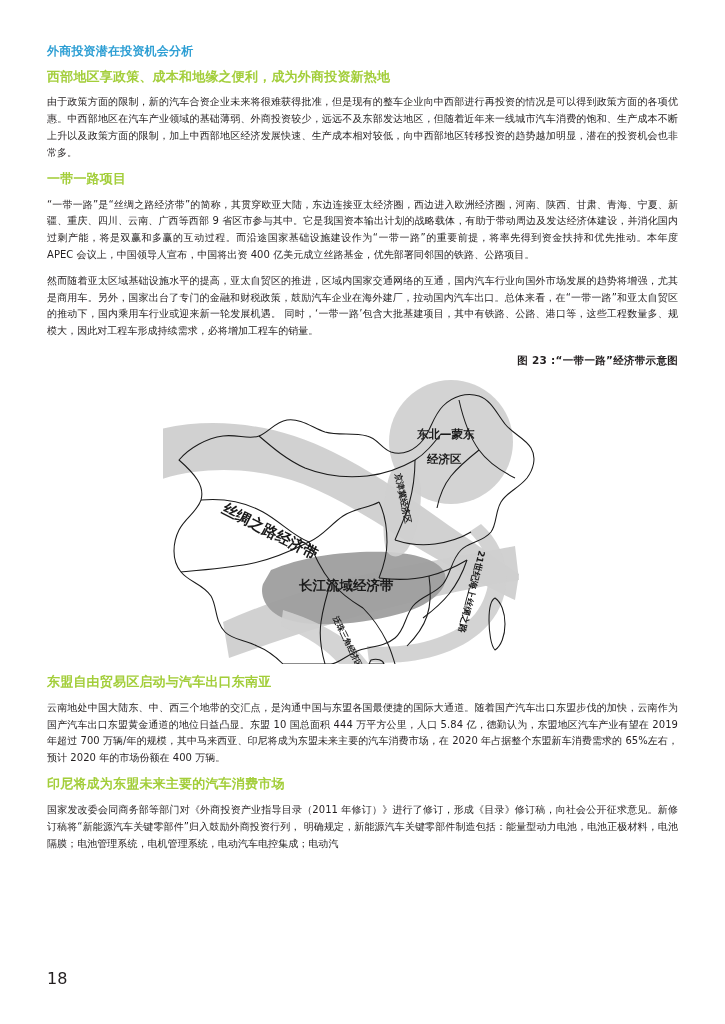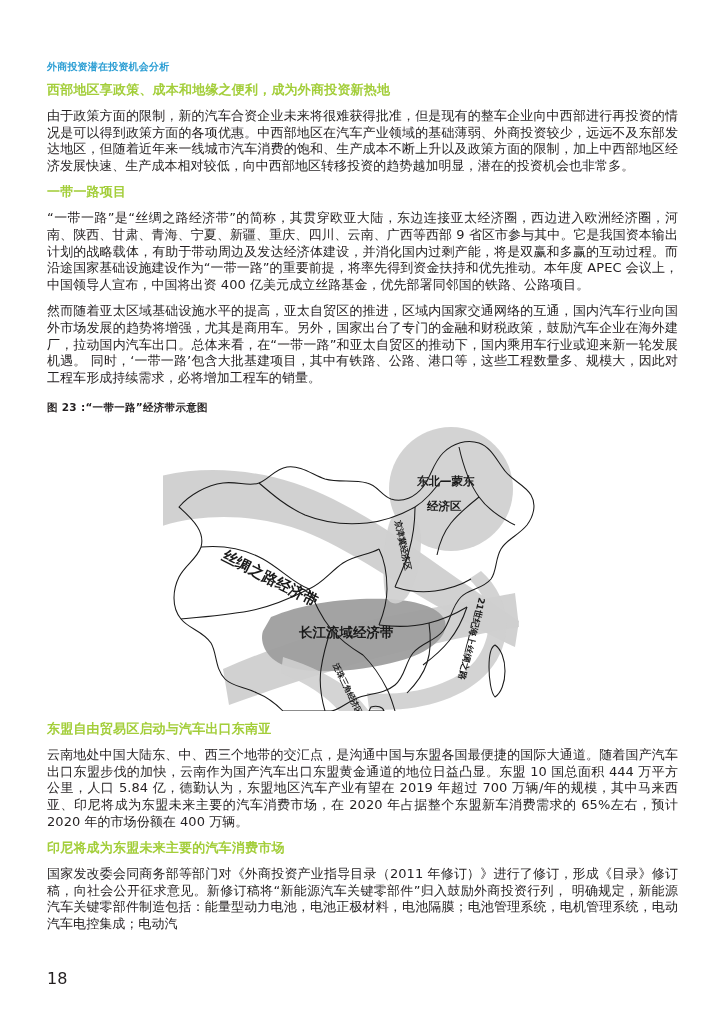--- a/index.html
+++ b/index.html
@@ -18,48 +18,48 @@
   .page {
     position: absolute;
     left: 0; top: 0;
     width: 725px;
     height: 1024px;
     box-sizing: border-box;
     padding: 44px 47px 0 47px;
   }
   .h-blue {
     color: #2e9fd4;
-    font-size: 10px;
+    font-size: 12px;
     font-weight: bold;
     letter-spacing: 0.2px;
-    margin: 16px 0 9px 0;
+    margin: 0 0 9px 0;
     line-height: 1.3;
   }
   .h-green {
     color: #a3ce3a;
     font-size: 13px;
     font-weight: bold;
     letter-spacing: 0.2px;
     margin: 0 0 9px 0;
     line-height: 1.3;
   }
   .h-green.tight {
     margin-top: 4px;
   }
   p.body {
-    font-size: 13px;
+    font-size: 10px;
     line-height: 16.8px;
     text-align: justify;
     text-justify: inter-ideograph;
     margin: 0 0 9px 0;
     color: #231f20;
     letter-spacing: 0.05px;
   }
   .fig-title {
-    text-align: left;
+    text-align: right;
     font-size: 10.5px;
     font-weight: bold;
     color: #231f20;
     margin: 14px 0 6px 0;
     letter-spacing: 0.3px;
   }
   .fig-wrap {
     width: 100%;
     display: flex;
     justify-content: center;

